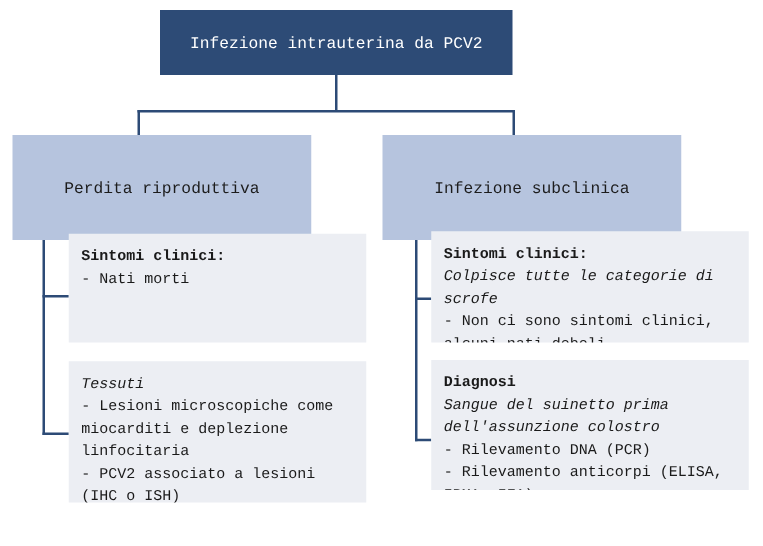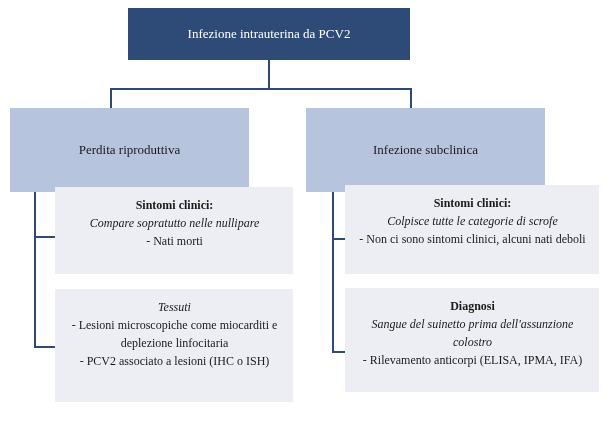--- a/index.html
+++ b/index.html
@@ -1,20 +1,20 @@
 <!DOCTYPE html>
 <html><head>
 <meta charset="utf-8">
 <style>
   html,body{margin:0;padding:0;background:#ffffff;}
   .canvas{
     position:relative;width:610px;height:437px;background:#ffffff;overflow:hidden;
-    font-family:Liberation Serif, serif;color:#1a1a1a;border-radius:18px;
+    font-family:Liberation Mono, monospace;color:#1a1a1a;border-radius:18px;
   }
-  .box{position:absolute;box-sizing:border-box;text-align:center;}
+  .box{position:absolute;box-sizing:border-box;}
   .root-box{
     left:128px;top:8px;width:282px;height:52px;background:#2d4b76;color:#ffffff;
     display:flex;align-items:center;justify-content:center;font-size:13px;text-align:center;
   }
   .branch-box{
     top:108px;width:239px;height:84px;background:#b6c4de;color:#1c1c1c;
     display:flex;align-items:center;justify-content:center;font-size:13px;text-align:center;
   }
   .branch-left{left:10px;}
   .branch-right{left:306px;}
@@ -53,35 +53,35 @@
 
   <div class="box branch-box branch-left">
     <span>Perdita riproduttiva</span>
   </div>
   <div class="box branch-box branch-right">
     <span>Infezione subclinica</span>
   </div>
 
   <div class="box detail-box d-l1">
     <div class="detail-heading">Sintomi clinici:</div>
-    <div class="detail-subtitle">Compare sopratutto nelle nullipare</div>
     <div>- Nati morti</div>
   </div>
 
   <div class="box detail-box d-l2">
     <div class="detail-subtitle">Tessuti</div>
     <div>- Lesioni microscopiche come miocarditi e deplezione linfocitaria</div>
     <div>- PCV2 associato a lesioni (IHC o ISH)</div>
   </div>
 
   <div class="box detail-box d-r1">
     <div class="detail-heading">Sintomi clinici:</div>
     <div class="detail-subtitle">Colpisce tutte le categorie di scrofe</div>
     <div>- Non ci sono sintomi clinici, alcuni nati deboli</div>
   </div>
 
   <div class="box detail-box d-r2">
     <div class="detail-heading">Diagnosi</div>
     <div class="detail-subtitle">Sangue del suinetto prima dell'assunzione colostro</div>
+    <div>- Rilevamento DNA (PCR)</div>
     <div>- Rilevamento anticorpi (ELISA, IPMA, IFA)</div>
   </div>
 
 </div>
 
 </body></html>

